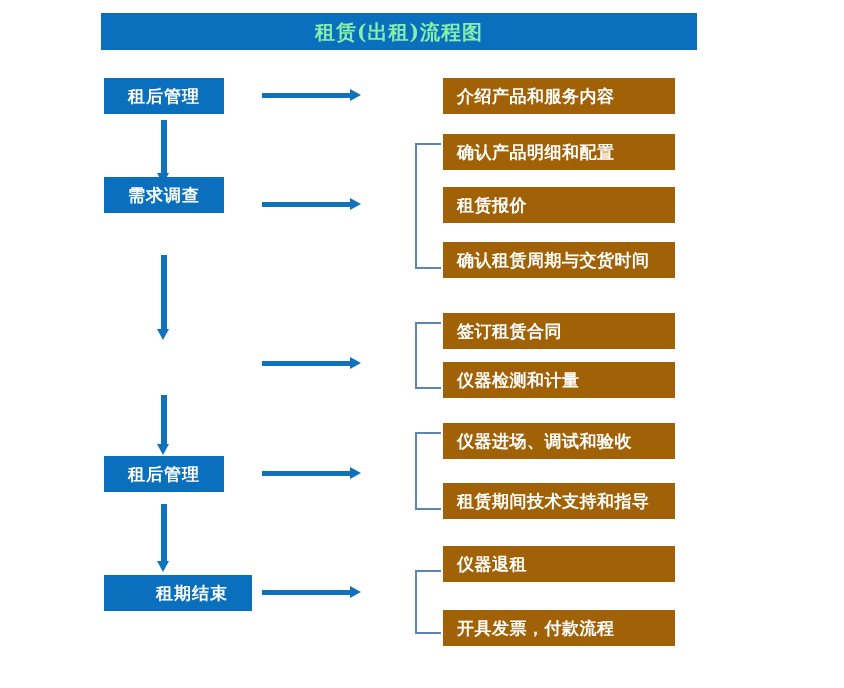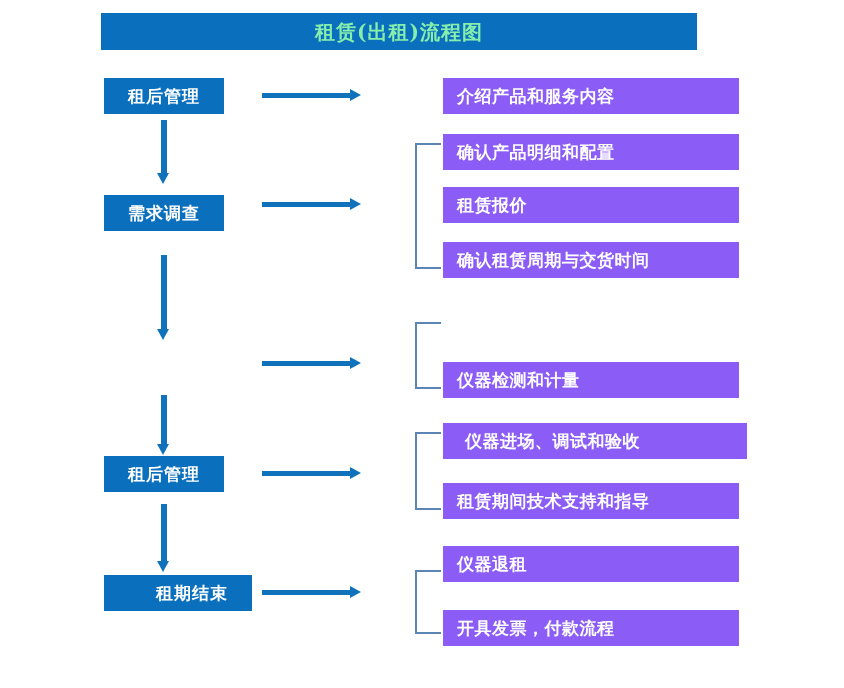--- a/index.html
+++ b/index.html
@@ -56,23 +56,23 @@
     font-weight: bold;
     line-height: 1;
     letter-spacing: 1px;
     font-family: "DejaVu Serif", "Liberation Serif", serif;
   }
 
   
   .detail-box {
     position: absolute;
     left: 443px;
-    width: 296px;
+    width: 232px;
     height: 36px;
-    background: #8b5cf6;
+    background: #a16207;
     display: flex;
     align-items: center;
   }
   .detail-box .detail-label {
     color: #ffffff;
     font-size: 17px;
     font-weight: bold;
     line-height: 1;
     padding-left: 14px;
     letter-spacing: 0.5px;
@@ -159,21 +159,21 @@
 
   <div class="detail-box" style="top:78px;">
     <span class="detail-label">介绍产品和服务内容</span>
   </div>
 
   <div class="v-arrow" style="top:120px; height:64px;">
     <div class="v-shaft" style="height:53px;"></div>
     <div class="v-head" style="top:53px;"></div>
   </div>
 
-  <div class="stage-box" style="top:195px;">
+  <div class="stage-box" style="top:177px;">
     <span class="stage-label">需求调查</span>
   </div>
 
   <div class="h-arrow" style="top:198px;">
     <div class="h-shaft"></div>
     <div class="h-head"></div>
   </div>
 
   <div class="bracket" style="top:143px; height:126px;"></div>
 
@@ -193,41 +193,44 @@
   </div>
 
 
   <div class="h-arrow" style="top:357px;">
     <div class="h-shaft"></div>
     <div class="h-head"></div>
   </div>
 
   <div class="bracket" style="top:322px; height:67px;"></div>
 
+  <div class="detail-box" style="top:313px;">
+    <span class="detail-label">签订租赁合同</span>
+  </div>
   <div class="detail-box" style="top:362px;">
     <span class="detail-label">仪器检测和计量</span>
   </div>
 
   <div class="v-arrow" style="top:395px; height:60px;">
     <div class="v-shaft" style="height:49px;"></div>
     <div class="v-head" style="top:49px;"></div>
   </div>
 
   <div class="stage-box" style="top:456px;">
     <span class="stage-label">租后管理</span>
   </div>
 
   <div class="h-arrow" style="top:467px;">
     <div class="h-shaft"></div>
     <div class="h-head"></div>
   </div>
 
   <div class="bracket" style="top:432px; height:78px;"></div>
 
-  <div class="detail-box" style="top:423px;padding-left:8px;">
+  <div class="detail-box" style="top:423px;">
     <span class="detail-label">仪器进场、调试和验收</span>
   </div>
   <div class="detail-box" style="top:483px;">
     <span class="detail-label">租赁期间技术支持和指导</span>
   </div>
 
   <div class="v-arrow" style="top:504px; height:68px;">
     <div class="v-shaft" style="height:57px;"></div>
     <div class="v-head" style="top:57px;"></div>
   </div>

